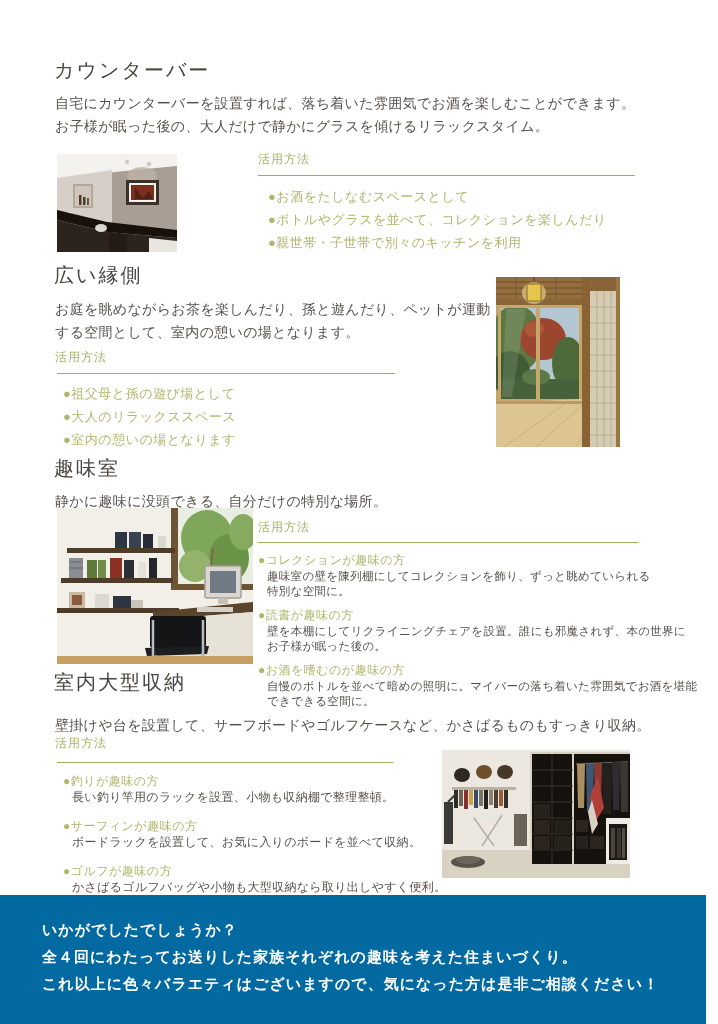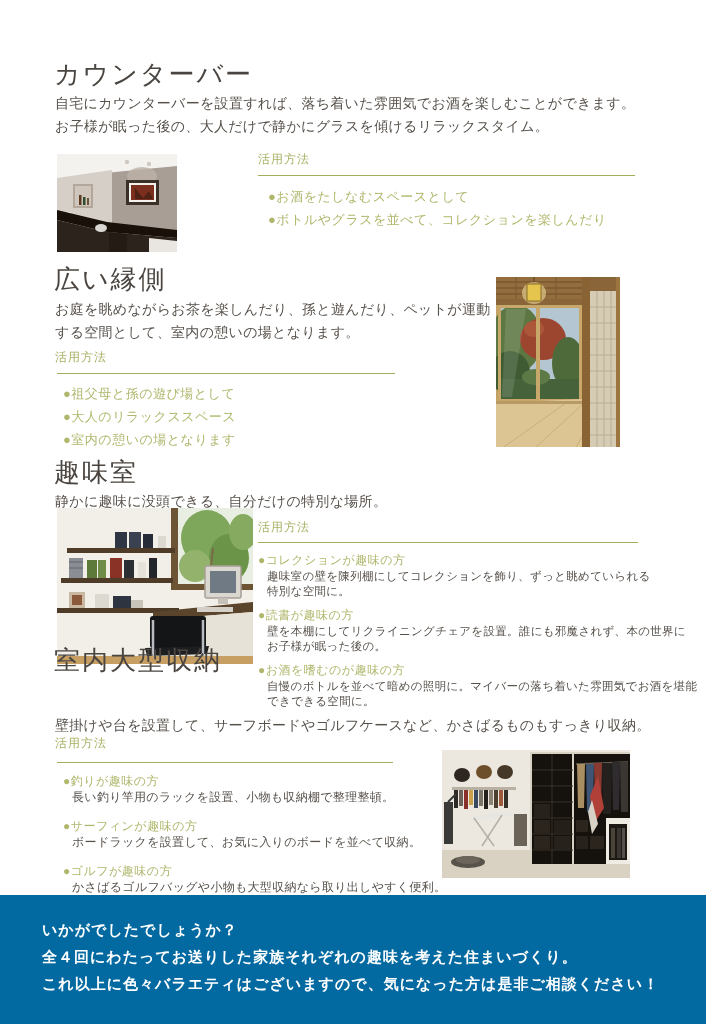--- a/index.html
+++ b/index.html
@@ -4,21 +4,21 @@
 <style>
   * { margin:0; padding:0; box-sizing:border-box; }
   html,body { background:#ffffff; }
   .page {
     position:relative; width:718px; height:1024px; background:#ffffff;
     font-family:"Liberation Sans","DejaVu Sans",sans-serif;
     color:#534e48; overflow:hidden;
   }
   .abs { position:absolute; }
   .sec-title {
-    font-size:26px; letter-spacing:2px; color:#4a4540; font-weight:500;
+    font-size:20px; letter-spacing:2px; color:#4a4540; font-weight:500;
     white-space:nowrap;
   }
   .para { font-size:14px; line-height:23px; color:#57514b; letter-spacing:0.3px; }
   .para div { white-space:nowrap; }
   .usage-label { font-size:12px; color:#a9b164; letter-spacing:1px; white-space:nowrap; }
   .rule { border-top:1.5px solid #a4ad5b; height:0; }
   .bullets { font-size:13px; line-height:23px; color:#b0b76c; letter-spacing:0.5px; }
   .bullets div { white-space:nowrap; }
   .uitem { margin-top:9px; }
   .uitem:first-child { margin-top:11px; }
@@ -74,20 +74,21 @@
       <ellipse cx="44" cy="74" rx="6" ry="4" fill="#efece8" opacity="0.9"></ellipse>
     </svg>
   </div>
 
   <div class="abs" style="left:258px;top:151px;width:377px">
     <div class="usage-label">活用方法</div>
     <div class="rule" style="margin-top:7px"></div>
     <div class="bullets" style="margin-top:9px;padding-left:10px">
       <div>●お酒をたしなむスペースとして</div>
       <div>●ボトルやグラスを並べて、コレクションを楽しんだり</div>
+      <div>●親世帯・子世帯で別々のキッチンを利用</div>
     </div>
   </div>
 
   <div class="abs sec-title" style="left:54px;top:262px">広い縁側</div>
   <div class="abs para" style="left:55px;top:298px">
     <div>お庭を眺めながらお茶を楽しんだり、孫と遊んだり、ペットが運動</div>
     <div>する空間として、室内の憩いの場となります。</div>
   </div>
   <div class="abs usage-label" style="left:55px;top:349px">活用方法</div>
   <div class="abs rule" style="left:57px;top:373px;width:338px"></div>
@@ -225,21 +226,21 @@
     </div>
     <div class="uitem">
       <div class="uitem-label">●お酒を嗜むのが趣味の方</div>
       <div class="uitem-desc">
         <div>自慢のボトルを並べて暗めの照明に。マイバーの落ち着いた雰囲気でお酒を堪能</div>
         <div>できできる空間に。</div>
       </div>
     </div>
   </div>
 
-  <div class="abs sec-title" style="left:54px;top:643px">室内大型収納</div>
+  <div class="abs sec-title" style="left:54px;top:669px">室内大型収納</div>
   <div class="abs para" style="left:55px;top:714px">
     <div>壁掛けや台を設置して、サーフボードやゴルフケースなど、かさばるものもすっきり収納。</div>
   </div>
   <div class="abs usage-label" style="left:55px;top:735px">活用方法</div>
   <div class="abs rule" style="left:57px;top:762px;width:336px"></div>
   <div class="abs" style="left:63px;top:762px;width:380px">
     <div class="uitem">
       <div class="uitem-label">●釣りが趣味の方</div>
       <div class="uitem-desc sz12">
         <div>長い釣り竿用のラックを設置、小物も収納棚で整理整頓。</div>

